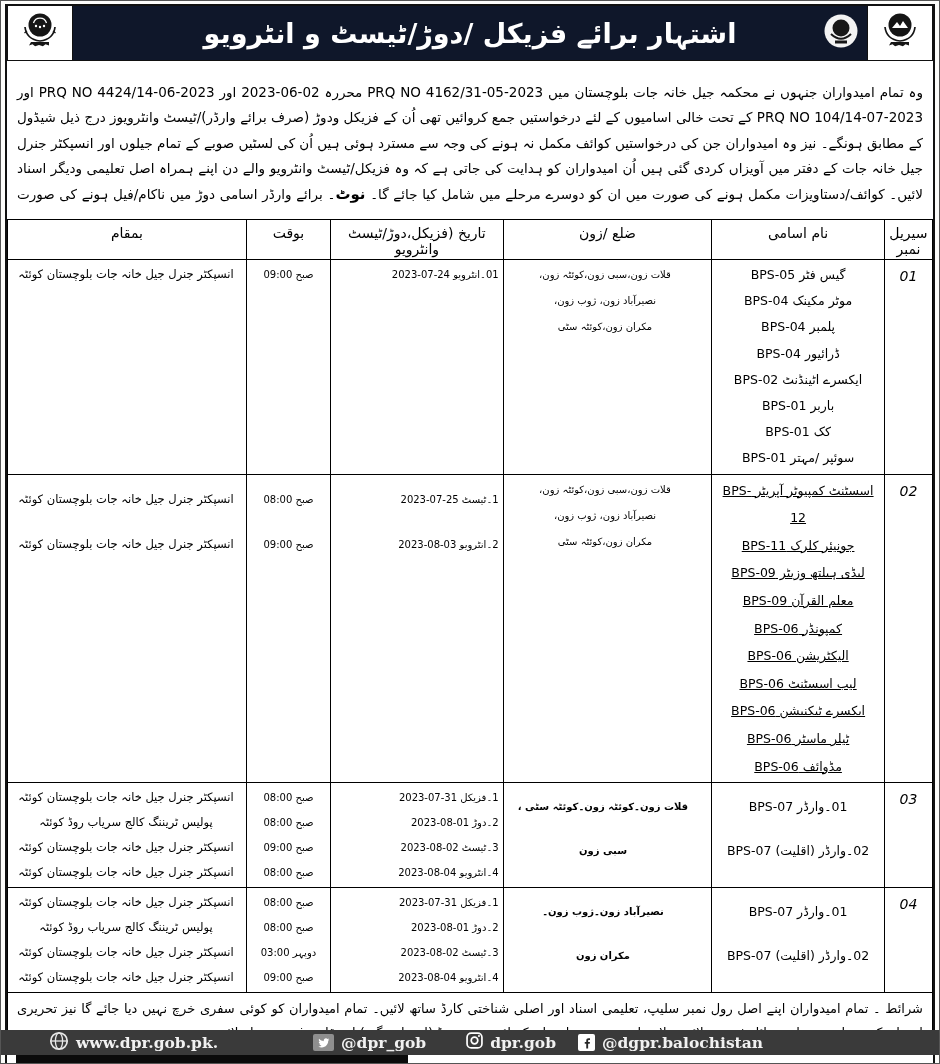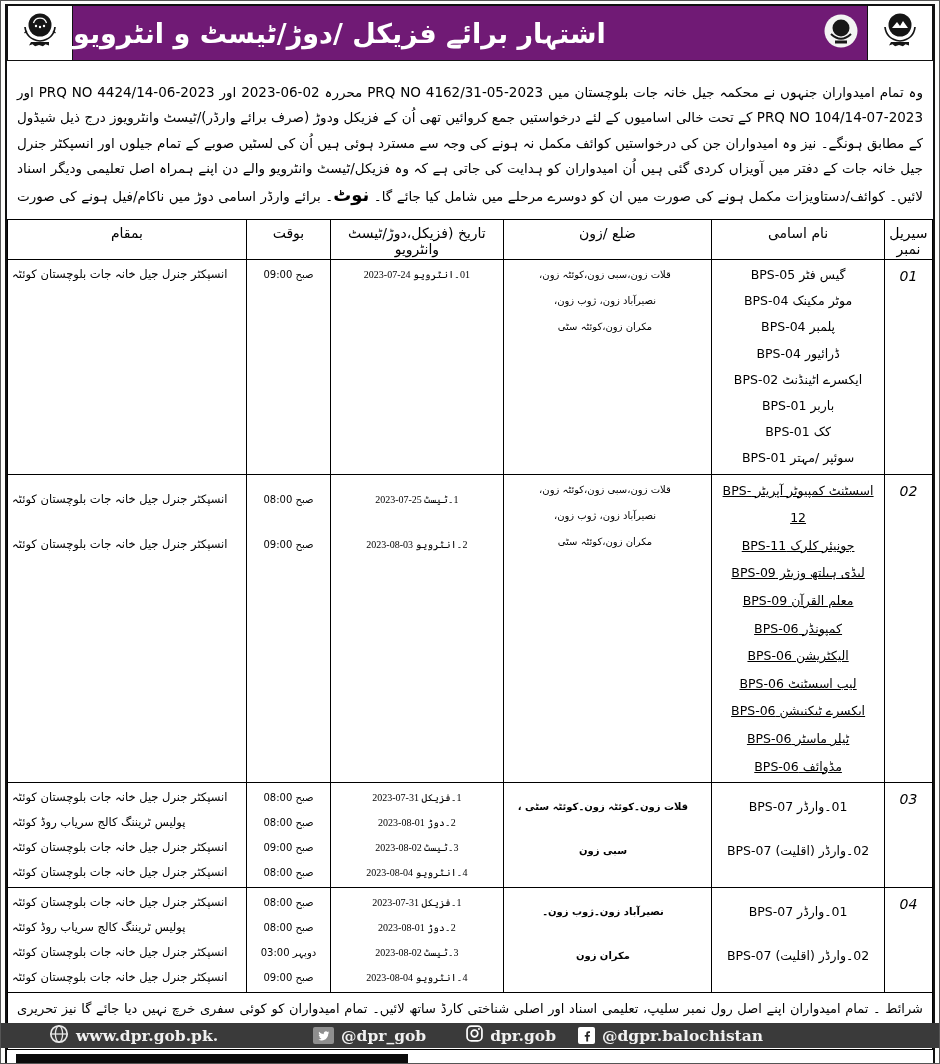--- a/index.html
+++ b/index.html
@@ -2,49 +2,49 @@
 <html lang="ur"><head>
 <meta charset="utf-8">
 <style>
   html,body{margin:0;padding:0;background:#e9e9e6;}
   .page{position:relative;width:940px;height:1064px;background:#fdfdfb;color:#000;
         font-family:"DejaVu Sans",sans-serif;box-sizing:border-box;border:1px solid #555;overflow:hidden;}
   .ad{position:absolute;top:3px;left:4px;right:4px;border:2px solid #111;background:#fff;}
   
   .masthead{display:flex;height:54px;align-items:stretch;border-bottom:1px solid #111;}
   .emblem-box{width:64px;background:#fff;display:flex;align-items:center;justify-content:center;border-left:1px solid #111;border-right:1px solid #111;}
-  .title-bar{flex:1;background:#701a75;color:#fff;display:flex;align-items:center;position:relative;}
+  .title-bar{flex:1;background:#0f172a;color:#fff;display:flex;align-items:center;justify-content:center;position:relative;}
   .title-bar h1{margin:0;font-size:27px;font-weight:bold;letter-spacing:1px;}
   .mini-emblem{position:absolute;right:8px;top:50%;transform:translateY(-50%);}
   
   .intro{direction:rtl;text-align:justify;font-size:13.5px;line-height:25.5px;
          padding:5px 10px 4px 10px;height:122px;overflow:hidden;}
-  .intro b{font-size:18px;}
+  .intro b{font-size:15px;}
   
   table{width:100%;border-collapse:collapse;direction:rtl;table-layout:fixed;}
   th,td{border:1px solid #000;vertical-align:top;padding:2px 4px;box-sizing:border-box;}
   thead th{font-size:14px;font-weight:normal;height:28px;padding-top:5px;}
   td{font-size:10px;white-space:pre-line;}
   tr.r1{height:212px;} tr.r2{height:284px;} tr.r3{height:100px;} tr.r4{height:102px;}
   td.serial{text-align:center;direction:ltr;font-size:14px;padding-top:8px;font-style:italic;}
   td.posts{text-align:center;font-size:12.5px;}
   td.zone{text-align:center;padding-right:9px;}
   td.zone.center{text-align:center;padding-right:13px;font-weight:bold;}
-  td.date{text-align:center;font-family:Liberation Serif, serif;}
+  td.date{text-align:right;}
   td.time{text-align:center;}
-  td.venue{text-align:left;font-size:11.5px;padding-right:6px;}
+  td.venue{text-align:center;font-size:11.5px;padding-right:6px;}
   .lh25{line-height:25px;} .lh26{line-height:26.2px;} .lh27{line-height:27.6px;text-decoration:underline;}
   .lh44{line-height:44px;} .lh45{line-height:45px;}
   td.cond{white-space:normal;text-align:justify;font-size:13px;line-height:24px;padding:4px 9px;height:50px;}
   
   .bottom-row{display:flex;direction:ltr;align-items:center;justify-content:space-between;padding:4px 10px 6px 9px;}
   .sig-box{background:#0b0b0b;color:#fff;width:392px;text-align:center;padding:7px 4px 9px 4px;box-sizing:border-box;}
   .sig-title{font-size:20px;font-weight:bold;}
   
-  .social-bar{position:absolute;left:0;right:0;bottom:15px;height:25px;background:#3a3a3a;
+  .social-bar{position:absolute;left:0;right:0;bottom:8px;height:25px;background:#3a3a3a;
               display:flex;direction:ltr;align-items:center;gap:14px;padding-left:48px;
               color:#f1f1f1;font-family:"DejaVu Serif",serif;font-weight:bold;font-size:15.5px;}
   .soc-item{display:flex;align-items:center;gap:7px;}
   .tw-box{display:inline-flex;align-items:center;justify-content:center;width:21px;height:17px;background:#8f8f8f;border-radius:2px;}
   .fb-box{display:inline-flex;align-items:center;justify-content:center;width:17px;height:17px;background:#fff;border-radius:2px;}
   .gap1{margin-left:36px;padding-left:45px;} .gap2{margin-left:26px;} .gap3{margin-left:8px;justify-content:space-between;}
 </style>
 </head>
 <body>
 

